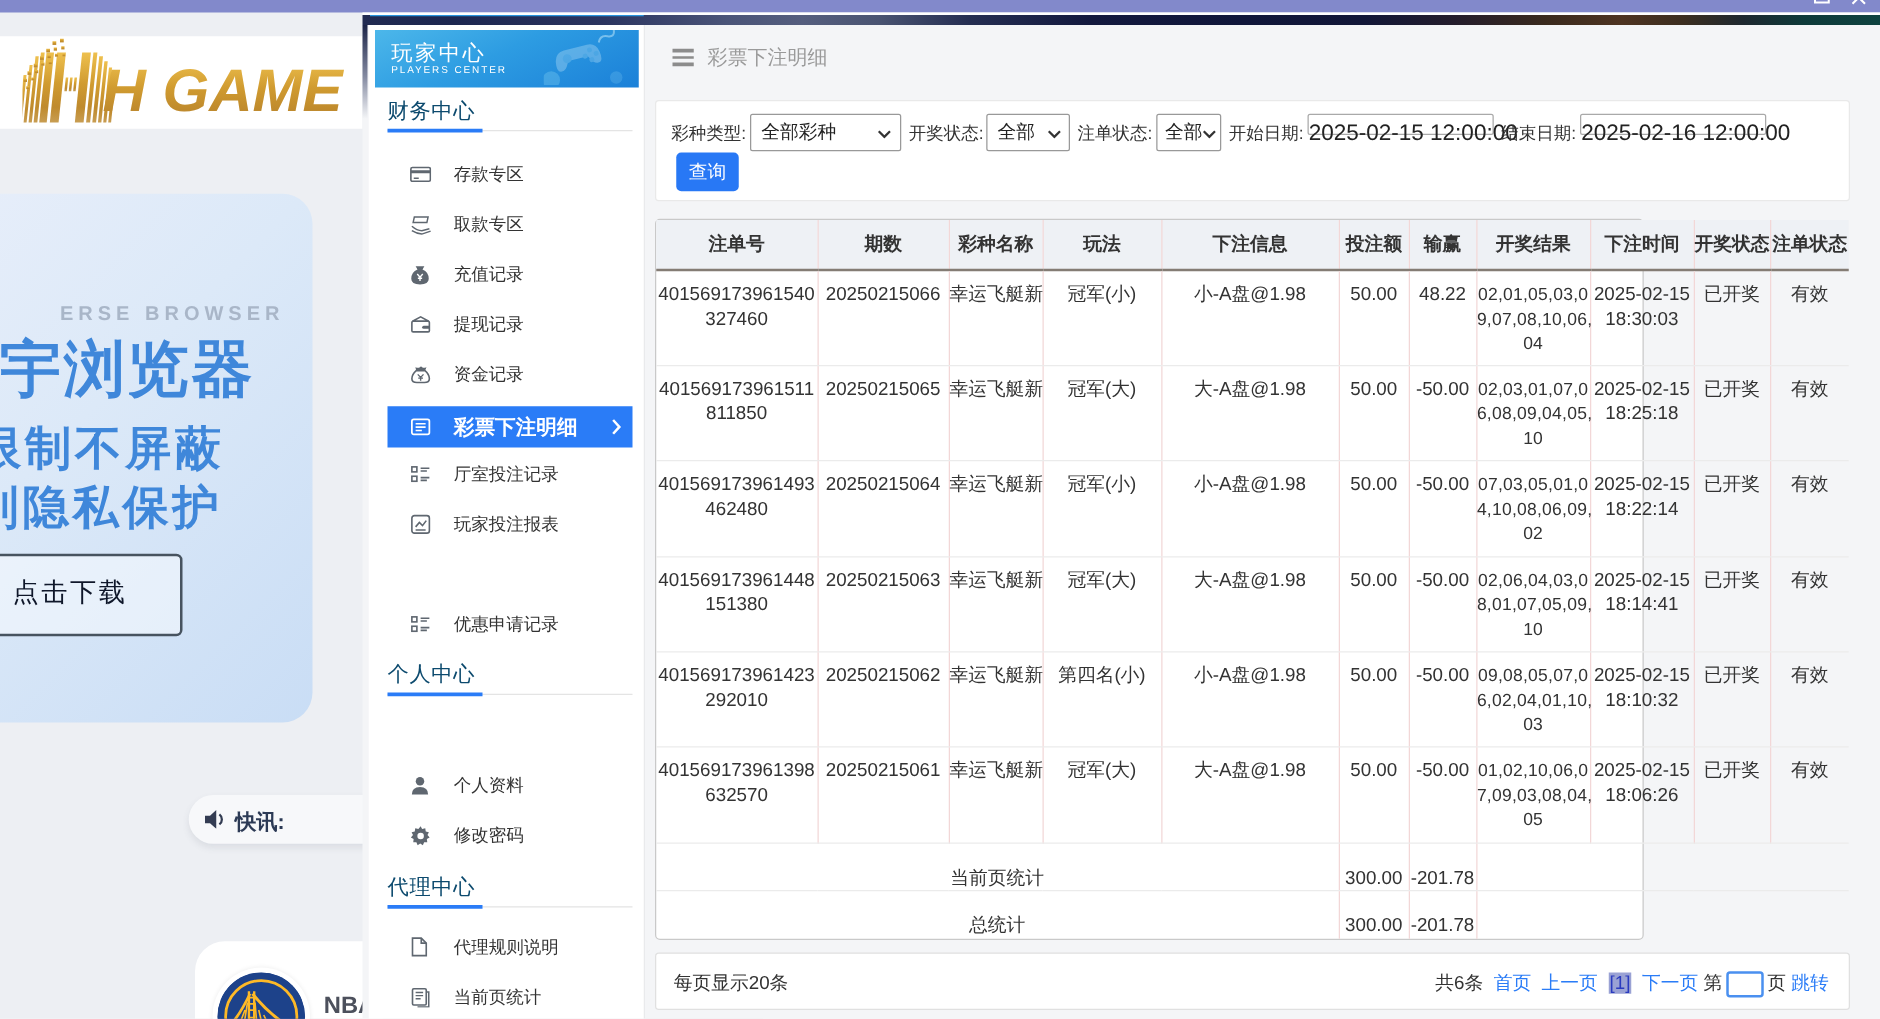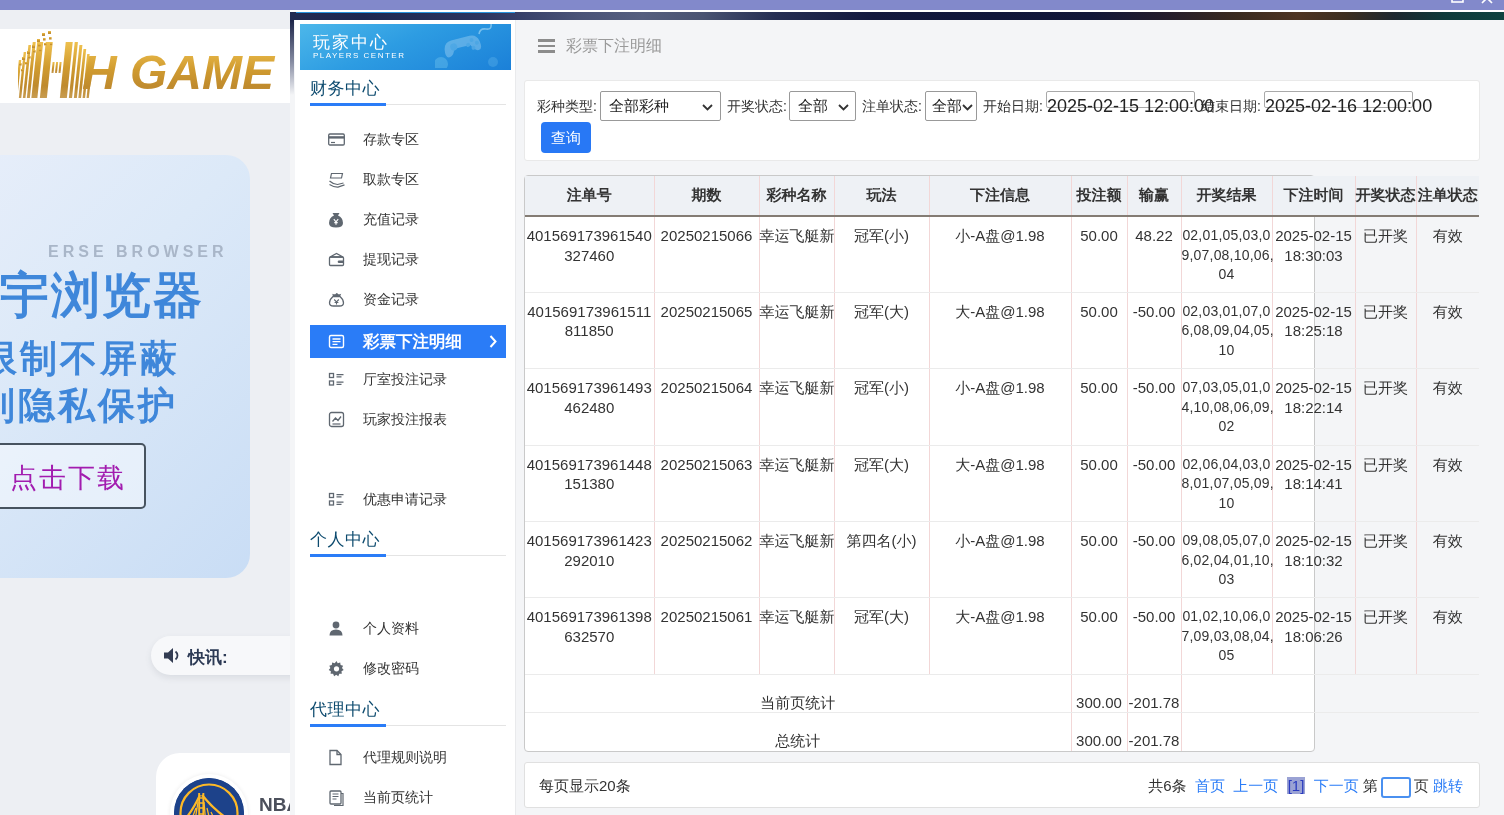--- a/index.html
+++ b/index.html
@@ -9,21 +9,21 @@
 
 
 #bgheader { left:0; top:29px; width:290px; height:74px; background:#fff; }
 #banner { left:-40px; top:155px; width:290px; height:423px; border-radius:24px;
   background:linear-gradient(135deg,#e7eefa 0%,#dce9f8 40%,#c9ddf5 100%); overflow:hidden; }
 #banner .eyebrow { position:absolute; left:40px; top:88px; font-size:16px; letter-spacing:4px; color:#a9b6c8; font-weight:bold;margin-left:48px; }
 #banner .big { position:absolute; left:40px; top:108px; font-size:49px; font-weight:bold; color:#3f87da; letter-spacing:2px; }
 #banner .l2 { position:absolute; left:20px; top:179px; font-size:37px; font-weight:bold; color:#3f87da; letter-spacing:3px; }
 #banner .l3 { position:absolute; left:18px; top:226px; font-size:37px; font-weight:bold; color:#3f87da; letter-spacing:3px; }
 #dlbtn { left:-40px; top:443px; width:186px; height:66px; border:2px solid #47535f; border-radius:5px; background:rgba(255,255,255,0.45); }
-#dlbtn span { position:absolute; left:48px; top:15px; font-size:27px; color:#a21caf; letter-spacing:2px; }
+#dlbtn span { position:absolute; left:48px; top:15px; font-size:21px; color:#0f172a; letter-spacing:2px; }
 #newspill { left:151px; top:636px; width:160px; height:39px; background:#f7f8fa; border-radius:20px 0 0 20px; box-shadow:0 3px 6px rgba(80,90,110,0.12); }
 #newspill .txt { position:absolute; left:37px; top:10px; font-size:17px; font-weight:bold; color:#2c3a55; }
 #nbacard { left:156px; top:753px; width:150px; height:62px; background:#fff; border-radius:24px 0 0 0; }
 #nbaring { left:170px; top:774px; width:78px; height:78px; border-radius:50%; background:#fff; box-shadow:0 0 4px rgba(0,0,0,0.08); }
 #nbalogo { left:174px; top:778px; width:70px; height:70px; border-radius:50%; background:#1d428a; overflow:hidden; }
 #nbatxt { left:259px; top:794px; font-size:19px; font-weight:bold; color:#4c505c; }
 
 
 #titlebar { left:0; top:0; width:1504px; height:10px; background:#8289cb; }
 

